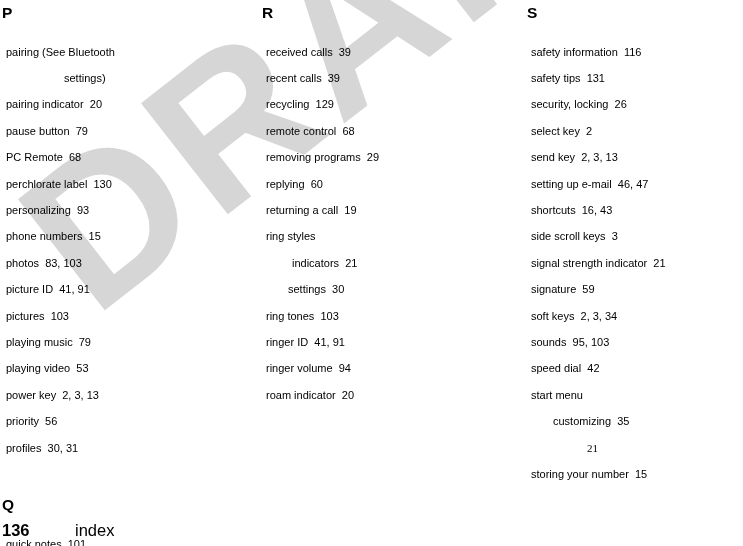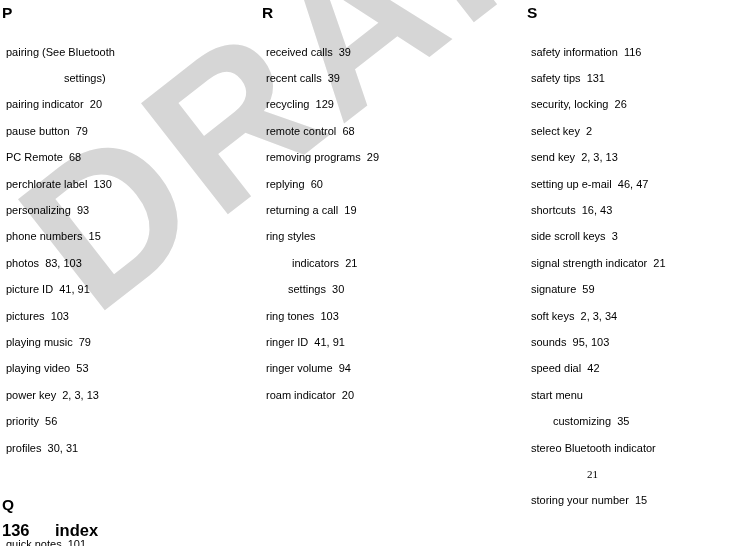--- a/index.html
+++ b/index.html
@@ -97,21 +97,22 @@
     font-size: 16.5px;
     line-height: 20px;
     white-space: nowrap;
   }
   #footer .page-number {
     font-weight: 700;
     display: inline-block;
     min-width: 53px;
   }
   #footer .footer-label {
-    font-weight: 700;
+    font-weight: 400;
+    margin-left: 20px;
   }
 </style>
 </head>
 <body>
 
 <div id="watermark">
   <div class="wm-text" style="color: rgb(214, 214, 214);">DRAFT</div>
 </div>
 
 <div id="page">
@@ -171,21 +172,20 @@
         <div class="entry">setting up e-mail  46, 47</div>
         <div class="entry">shortcuts  16, 43</div>
         <div class="entry">side scroll keys  3</div>
         <div class="entry">signal strength indicator  21</div>
         <div class="entry">signature  59</div>
         <div class="entry">soft keys  2, 3, 34</div>
         <div class="entry">sounds  95, 103</div>
         <div class="entry">speed dial  42</div>
         <div class="entry">start menu</div>
         <div class="entry sub2">customizing  35</div>
-        <div class="entry">stereo Bluetooth indicator</div>
         <div class="entry cont-56">21</div>
         <div class="entry">storing your number  15</div>
       </div>
     </div>
 
 </div>
 
 <div id="footer">
   <span class="page-number">136</span><span class="footer-label">index</span>
 </div>

